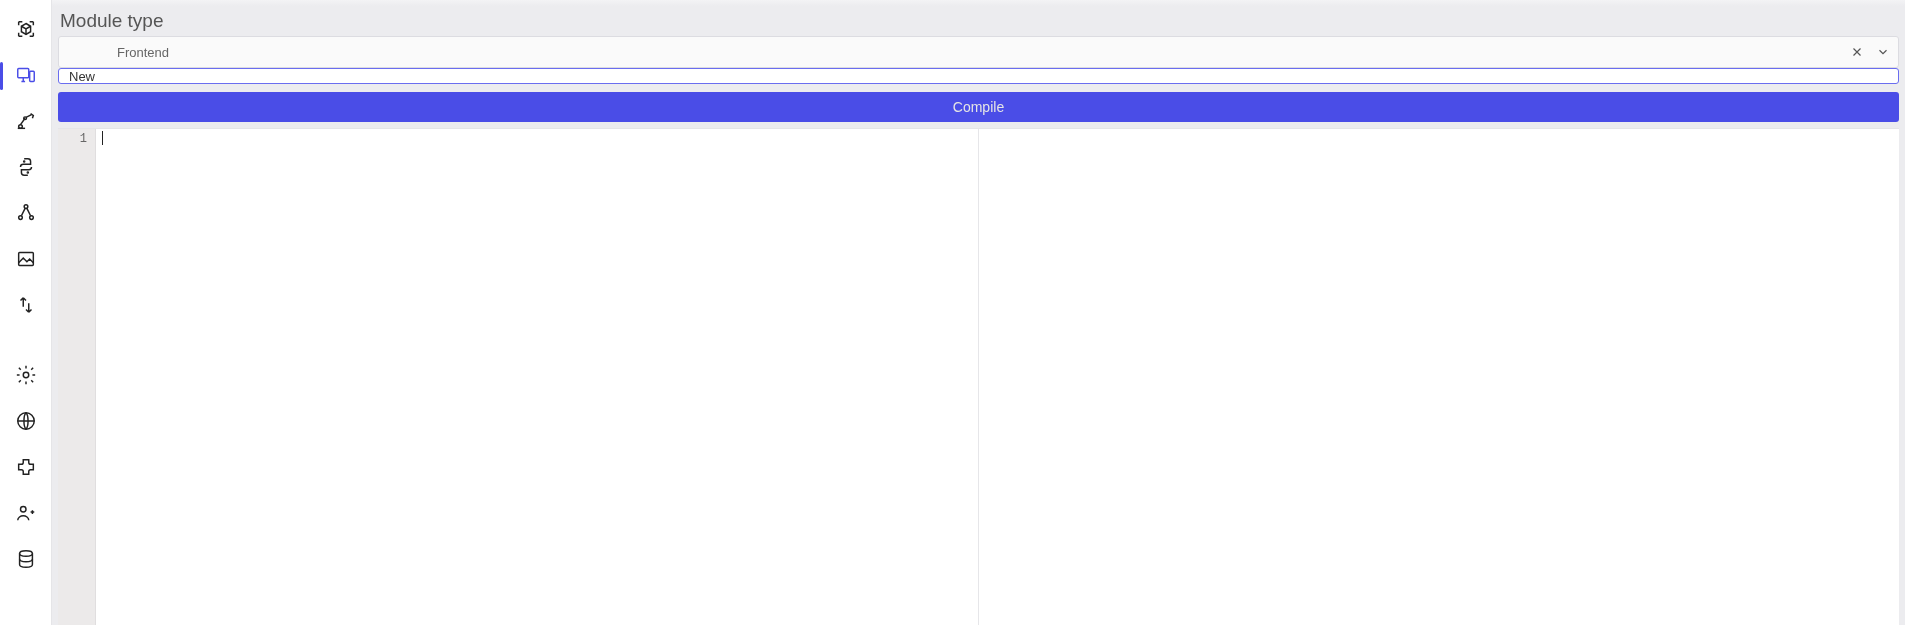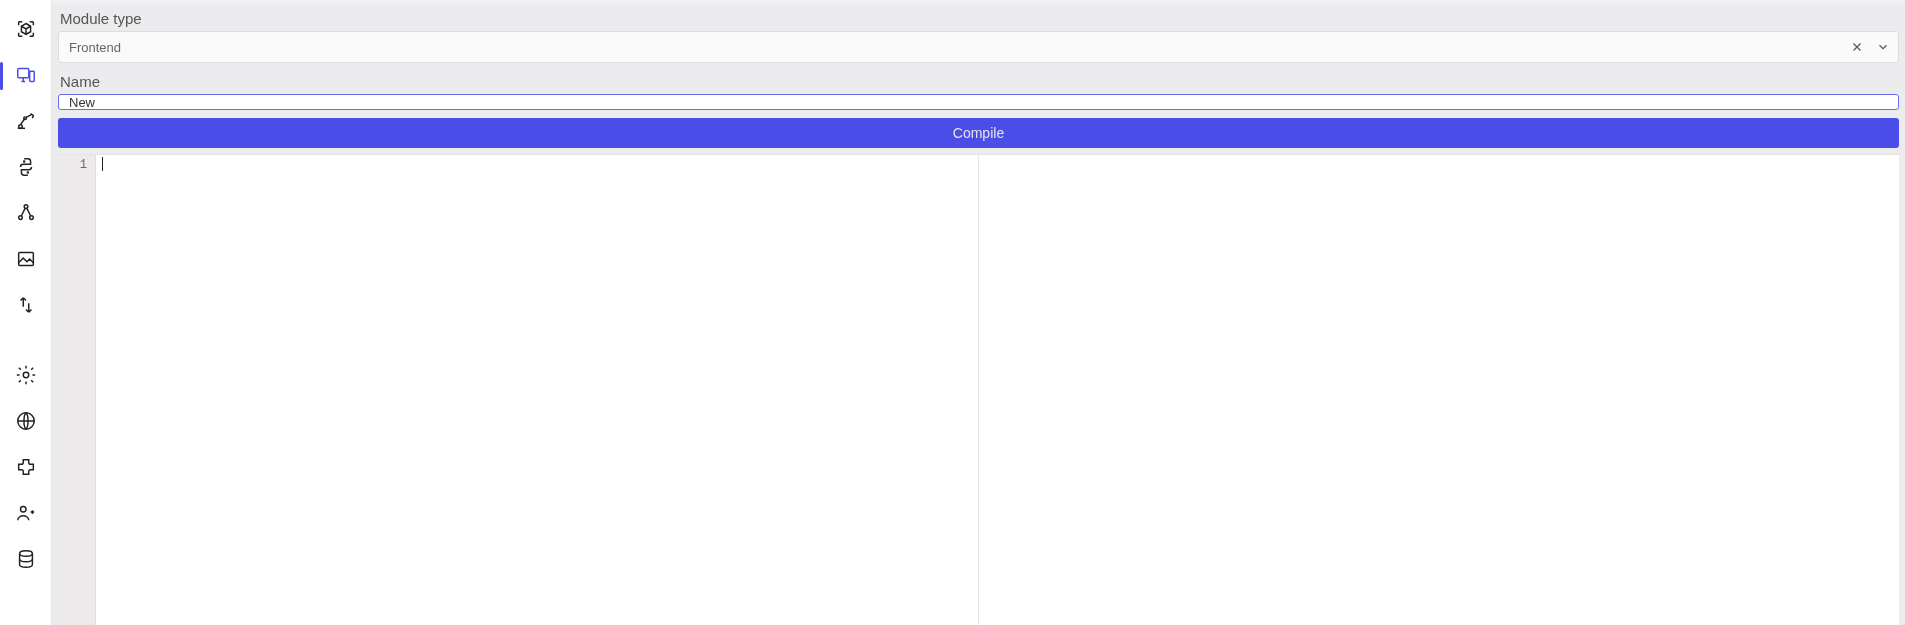--- a/index.html
+++ b/index.html
@@ -54,38 +54,38 @@
   .sb-gap { height: 14px; }
   
   .main {
     flex: 1;
     display: flex;
     flex-direction: column;
     background: linear-gradient(#f3f3f5, #ececef 6px, #ececef);
     padding: 6px 6px 0 6px;
   }
   .form-label {
-    font-size: 15px;
+    font-size: 19px;
     color: #555;
     padding: 4px 2px 4px 2px;
   }
   
   .select-wrap {
     position: relative;
     background: #fafafa;
     border: 1px solid #dcdce1;
     border-radius: 3px;
     height: 32px;
     display: flex;
     align-items: center;
     padding: 0 64px 0 10px;
     color: #777;
     cursor: pointer;
   }
-  .select-wrap .sel-value { font-size: 13px; color: #666; }
+  .select-wrap .sel-value { font-size: 13px; color: #666; margin-left: 48px; }
   .select-ctrl {
     position: absolute;
     right: 6px;
     top: 50%;
     transform: translateY(-50%);
     display: flex;
     gap: 8px;
     align-items: center;
     color: #666;
   }
@@ -293,21 +293,20 @@
             </svg>
         </span>
         <span class="ico">
           <svg viewBox="0 0 24 24">
               <path d="M6 9l6 6 6-6"></path>
             </svg>
         </span>
       </div>
     </div>
 
-    <div class="form-label" style="margin-top:6px">Name</div>
     <input class="name-input" type="text" value="New" style="">
 
     <button class="compile-btn">Compile</button>
 
     <div class="editor-shell">
       <div class="gutter">
         <div class="ln">1</div>
       </div>
       <div class="split-left">
         <div class="cursor-caret"></div>

